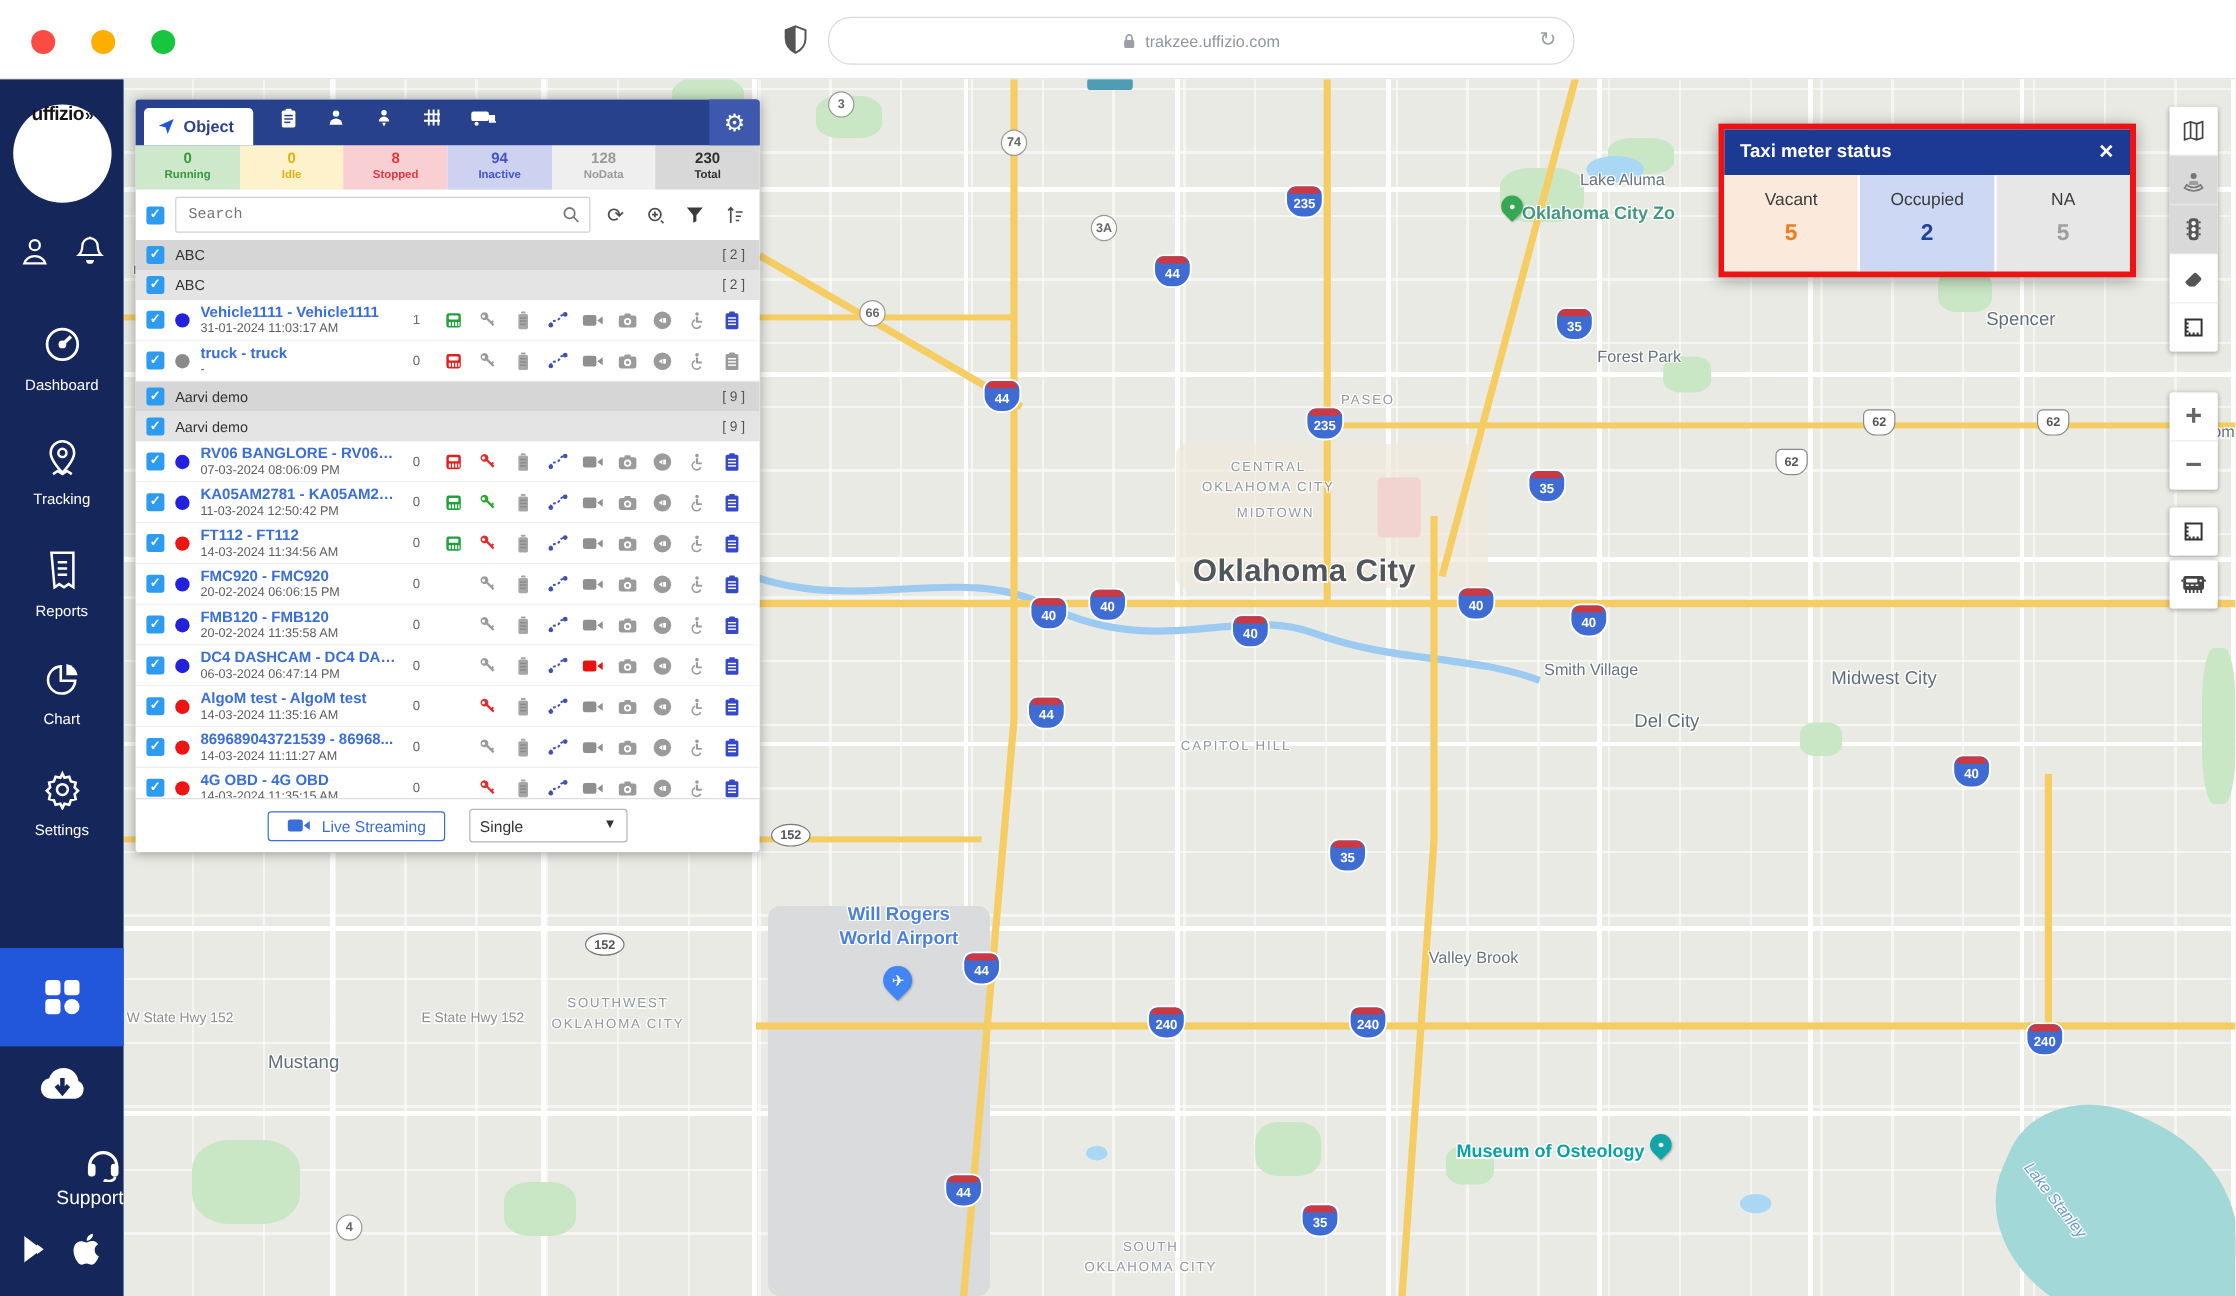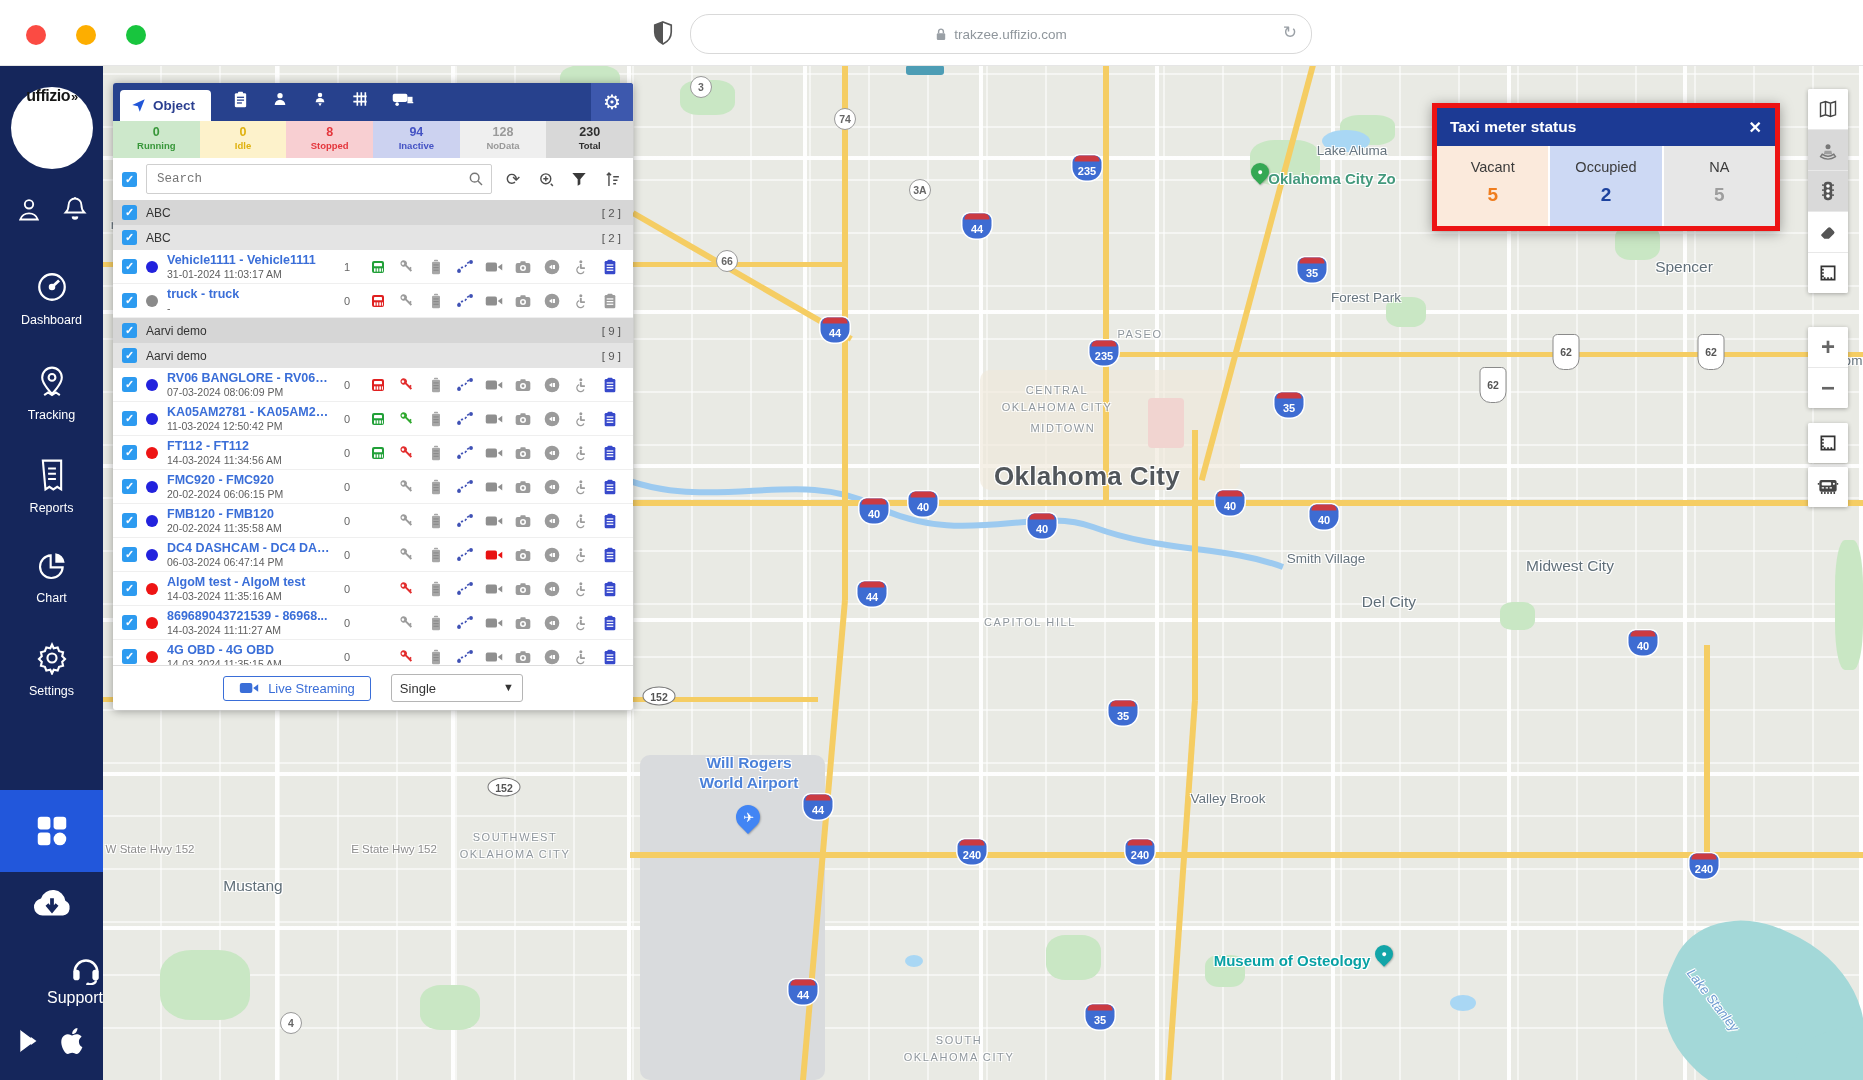--- a/index.html
+++ b/index.html
@@ -56,21 +56,21 @@
   .poi-teal{font-size:15px;color:#09a1a4;font-weight:bold}
   .poi-green{font-size:15px;color:#43997c;font-weight:bold}
   .road-label{font-size:11.5px;color:#8d8d8d}
   .water-label{font-size:13px;color:#6f9bd1;font-style:italic}
 
   .shield{position:absolute;transform:translate(-50%,-50%);display:flex;align-items:center;justify-content:center;
           font-weight:bold;z-index:3;box-sizing:border-box}
   .shield.i{width:29px;height:25px;background:#3e6cd2;border-radius:7px 7px 13px 13px;color:#fff;font-size:11px;
             padding-top:4px;box-shadow:0 0 0 1.5px #fff}
   .shield.i::before{content:"";position:absolute;top:0;left:2px;right:2px;height:6px;background:#cb3a42;border-radius:6px 6px 1px 1px}
-  .shield.us{width:27px;height:36px;background:#fff;border:1.5px solid #8a8a8a;border-radius:5px 5px 11px 11px;color:#555;font-size:10.5px}
+  .shield.us{width:27px;height:22px;background:#fff;border:1.5px solid #8a8a8a;border-radius:5px 5px 11px 11px;color:#555;font-size:10.5px}
   .shield.circle{width:22px;height:22px;background:#fff;border:1.5px solid #999;border-radius:50%;color:#666;font-size:10.5px}
   .shield.oval{width:33px;height:19px;background:#fff;border:1.5px solid #777;border-radius:50%;color:#555;font-size:10.5px}
 
   .pin{position:absolute;width:24px;height:24px;border-radius:50% 50% 50% 0;transform:rotate(-45deg);z-index:4;
        display:flex;align-items:center;justify-content:center;box-shadow:0 1px 2px rgba(0,0,0,.3)}
   .pin>span{transform:rotate(45deg);color:#fff;font-size:13px;line-height:1}
   .road-badge-partial{position:absolute;background:#4d9db5;border-radius:3px;z-index:3}
 
   
   .panel{position:absolute;left:10px;top:18px;width:520px;height:627px;background:#fff;z-index:10;

